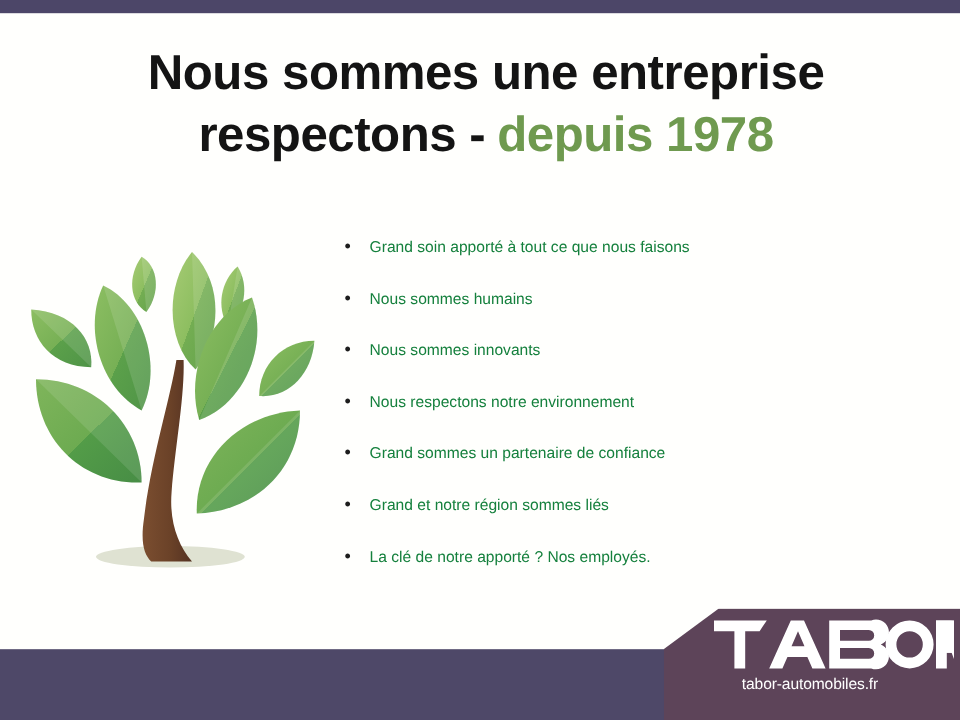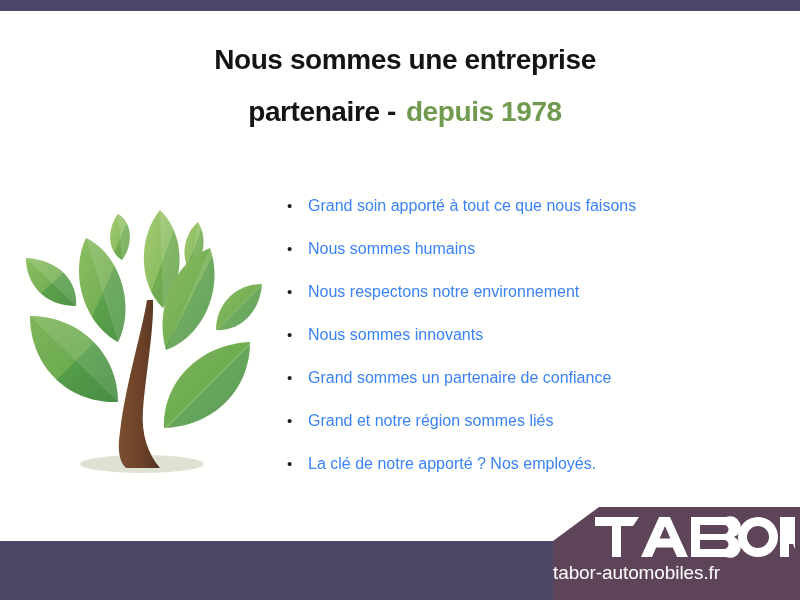--- a/index.html
+++ b/index.html
@@ -40,21 +40,21 @@
 
   
   .title-block {
     position: absolute;
     left: 60px;
     top: 34px;
     width: 690px;
     text-align: center;
   }
   .title-line {
-    font-size: 28px;
+    font-size: 41px;
     font-weight: bold;
     line-height: 52px;
     color: #141414;
     letter-spacing: -0.4px;
     white-space: nowrap;
   }
   .title-line .hl {
     color: #6f9a4f;
   }
   .title-line .gap {
@@ -69,22 +69,22 @@
     top: 192px;
     margin: 0;
     padding: 0;
     list-style: none;
   }
   .bullets li {
     position: relative;
     padding-left: 22px;
     height: 43px;
     line-height: 28px;
-    font-size: 16px;
-    color: #3b82f6;
+    font-size: 13px;
+    color: #15803d;
     white-space: nowrap;
   }
   .bullets li::before {
     content: "\2022";
     position: absolute;
     left: 1px;
     top: 0;
     font-size: 15px;
     line-height: 28px;
     color: #1d1d1d;
@@ -122,36 +122,36 @@
     height: 44px;
   }
   .logo-wordmark svg { display: block; width: 100%; height: 100%; }
   .logo-tagline {
     position: absolute;
     left: 0;
     top: 55px;
     width: 247px;
     padding-right: 3px;
     box-sizing: border-box;
-    text-align: left;
-    font-size: 19px;
+    text-align: center;
+    font-size: 13px;
     color: #ffffff;
     letter-spacing: -0.1px;
   }
 </style>
 </head>
 <body>
 
 <div class="slide">
 
   <div class="bar-top"></div>
 
   <div class="title-block">
     <div class="title-line">Nous sommes une entreprise</div>
-    <div class="title-line"><span>partenaire -</span><span class="gap"></span><span class="hl">depuis 1978</span></div>
+    <div class="title-line"><span>respectons -</span><span class="gap"></span><span class="hl">depuis 1978</span></div>
   </div>
 
   <div class="tree">
     <svg viewBox="0 0 258 284" xmlns="http://www.w3.org/2000/svg" aria-hidden="true">
       <defs>
         <linearGradient id="lfA" x1="0" y1="0" x2="1" y2="1">
           <stop offset="0%" stop-color="#a6cb74"></stop>
             <stop offset="52%" stop-color="#8dbe60"></stop>
           <stop offset="52%" stop-color="#73ad52"></stop>
             <stop offset="100%" stop-color="#64a34c"></stop>
@@ -228,22 +228,22 @@
       <g>
         <path fill="url(#lfC)" d="M236 146 C236 194, 200 230, 150 232 C148 186, 186 148, 236 146 Z"></path>
         <path fill="#ffffff" fill-opacity="0.11" d="M236 146 C236 194, 200 230, 150 232 L236 146 Z"></path>
       </g>
     </svg>
   </div>
 
   <ul class="bullets">
     <li>Grand soin apporté à tout ce que nous faisons</li>
     <li>Nous sommes humains</li>
+    <li>Nous sommes innovants</li>
     <li>Nous respectons notre environnement</li>
-    <li>Nous sommes innovants</li>
     <li>Grand sommes un partenaire de confiance</li>
     <li>Grand et notre région sommes liés</li>
     <li>La clé de notre apporté ? Nos employés.</li>
   </ul>
 
   <div class="bar-bottom"></div>
 
   <div class="logo-panel">
     <div class="shape"></div>
 

